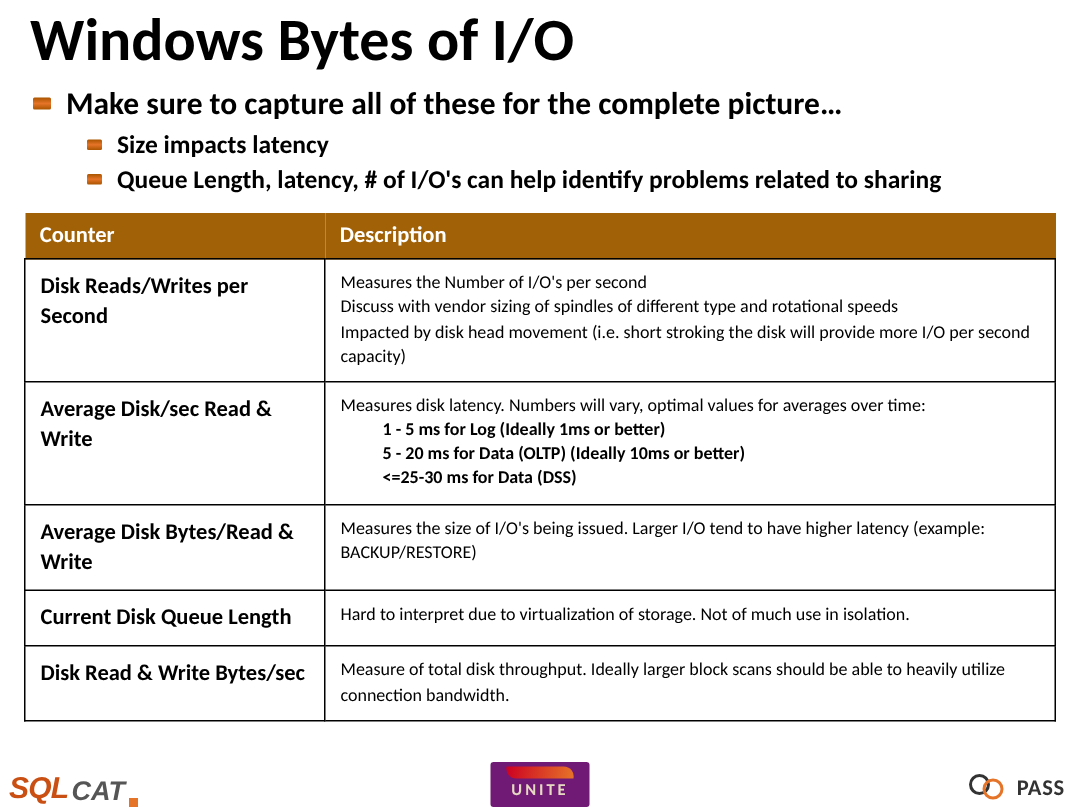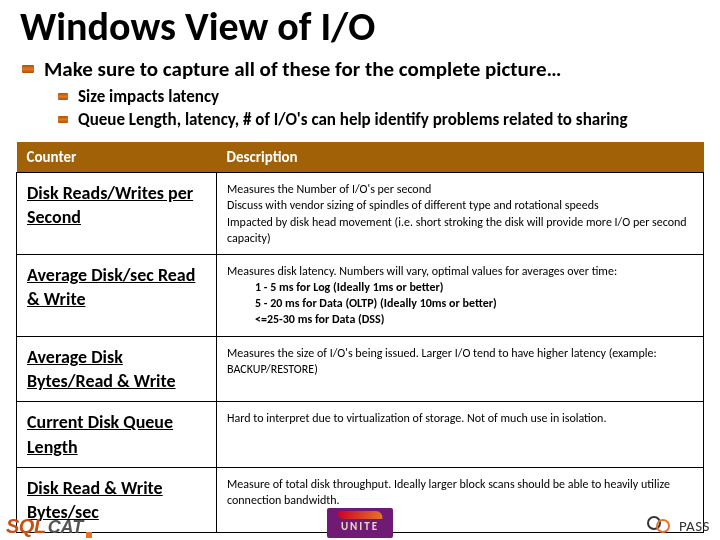--- a/index.html
+++ b/index.html
@@ -8,44 +8,44 @@
   .title { font-size: 40px; font-weight: 700; line-height: 1.05; margin: 2px 0 8px 4px; }
   ul.top { list-style: none; padding-left: 28px; }
   ul.top > li { position: relative; font-size: 21px; font-weight: 700; line-height: 1.25; }
   ul.top > li::before { content: ""; position: absolute; left: -22px; top: 9px; width: 12px; height: 8px; background: linear-gradient(#a50, #e67428, #a50); border-radius: 1px; }
   ul.sub { list-style: none; padding-left: 34px; margin-top: 4px; }
   ul.sub > li { position: relative; font-size: 17px; font-weight: 700; line-height: 1.35; }
   ul.sub > li::before { content: ""; position: absolute; left: -20px; top: 7px; width: 10px; height: 7px; background: linear-gradient(#a50, #e67428, #a50); border-radius: 1px; }
   table.ct { width: 100%; border-collapse: collapse; margin-top: 10px; table-layout: fixed; }
   table.ct th { background: #a16207; color: #fff; text-align: left; font-weight: 700; font-size: 15px; padding: 6px 10px; }
   table.ct td { border: 1px solid #000; font-size: 12px; padding: 8px 10px; vertical-align: top; line-height: 1.35; }
-  table.ct td.cname { font-weight: 700; font-size: 18px; width: 200px; text-decoration: underline; }
+  table.ct td.cname { font-weight: 700; font-size: 15px; width: 200px; }
   col.c1 { width: 200px; }
   .desc-sub { padding-left: 28px; display: block; }
   .footer { position: absolute; bottom: 2px; left: 0; right: 0; height: 40px; }
   .logo-left { position: absolute; left: 6px; bottom: 0; display: flex; align-items: flex-end; gap: 2px; }
   .sql { font-family: "Segoe UI", Arial, sans-serif; font-size: 20px; font-style: italic; font-weight: 700; color: #c94f12; letter-spacing: -0.5px; margin-top: 31px; }
   .cat { font-family: "Segoe UI", Arial, sans-serif; font-size: 18px; font-style: italic; font-weight: 700; color: #555; }
   .cat-dot { width: 6px; height: 6px; background: #e67428; display: inline-block; margin-left: 1px; }
   .unite { position: absolute; left: 50%; bottom: 0; transform: translateX(-50%); }
   .unite-box { background: #701a75; padding: 3px 10px 5px; border-radius: 2px; display: flex; flex-direction: column; align-items: center; }
   .unite-swoosh { width: 46px; height: 8px; background: linear-gradient(90deg, #c02, #e67428); border-radius: 0 10px 0 10px; transform: skewX(-10deg); margin-bottom: 1px; }
   .unite-text { color: #e6d9c2; font-size: 11px; font-weight: 700; letter-spacing: 2px; }
   .pass { position: absolute; right: 10px; bottom: 2px; display: flex; align-items: center; gap: 6px; }
   .pass-icon { width: 26px; height: 20px; position: relative; }
   .pass-ring { position: absolute; border: 2px solid #333; border-radius: 50%; width: 14px; height: 14px; }
   .pass-r1 { left: 0; top: 0; }
   .pass-r2 { left: 9px; top: 3px; border-color: #e67428; }
-  .pass-text { font-size: 15px; font-weight: 400; color: #333; letter-spacing: 0.5px; }
+  .pass-text { font-size: 15px; font-weight: 700; color: #333; letter-spacing: 0.5px; }
 </style>
 </head>
 <body>
 
 <div class="slide">
-  <div class="title">Windows View of I/O</div>
+  <div class="title">Windows Bytes of I/O</div>
 
   <ul class="top">
     <li>
       <span>Make sure to capture all of these for the complete picture…</span>
       <ul class="sub">
         <li>Size impacts latency</li>
         <li>Queue Length, latency, # of I/O's can help identify problems related to sharing</li>
       </ul>
     </li>
   </ul>

